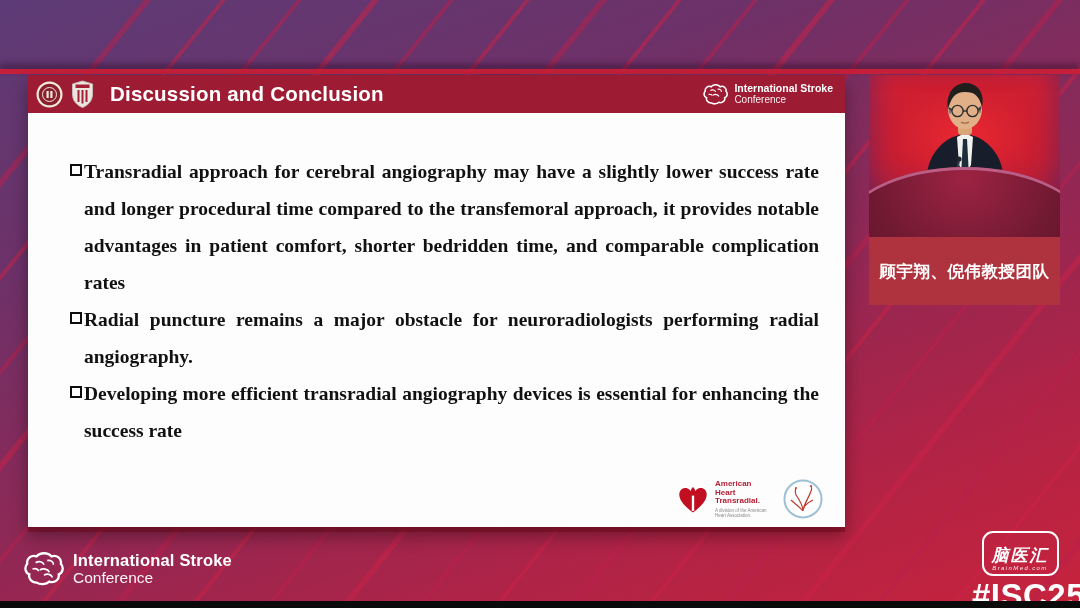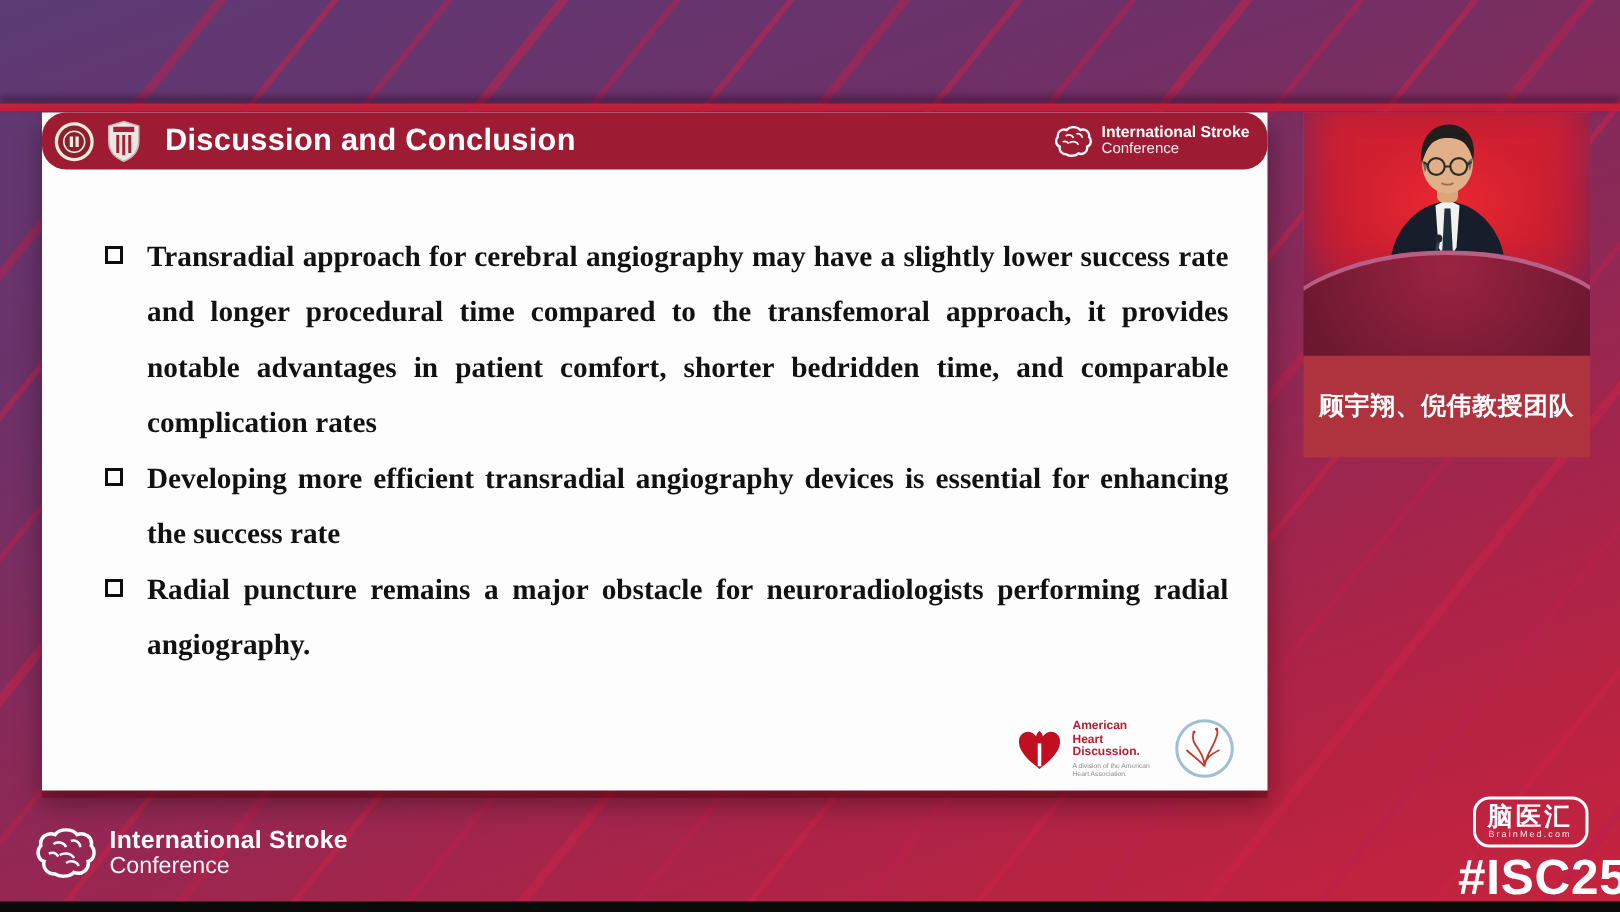--- a/index.html
+++ b/index.html
@@ -10,30 +10,30 @@
     background:linear-gradient(160deg,#5d3b76 0%,#6d3168 28%,#8f2855 55%,#b02346 78%,#c8233c 100%); }
   #bg-curves { position:absolute; inset:0; }
 
   .top-stripe { position:absolute; left:0; top:69px; width:1080px; height:5px;
     background:#c51f3a; box-shadow:0 -4px 6px rgba(35,8,30,.55); }
   .bottom-black-bar { position:absolute; left:0; bottom:0; width:1080px; height:7px; background:#0a0a0a; }
 
   
   .slide { position:absolute; left:28px; top:75px; width:817px; height:452px;
     background:#fdfdfd; box-shadow:0 5px 0 rgba(110,10,25,.55), 0 9px 16px rgba(0,0,0,.35); }
-  .slide-header { height:38px; background:#9e1c33; display:flex; align-items:center; padding:0 12px 0 8px;border-radius:16px; }
+  .slide-header { height:38px; background:#9e1c33; display:flex; align-items:center; padding:0 12px 0 8px; }
   .slide-header .logos { display:flex; align-items:center; gap:8px; }
   .slide-title { color:#fff; font-size:20.5px; font-weight:bold; margin-left:16px; letter-spacing:.2px; }
   .header-conf { margin-left:auto; display:flex; align-items:center; gap:6px; }
   .header-conf .txt { color:#fff; line-height:11px; }
   .header-conf .l1 { font-size:10.5px; font-weight:bold; }
   .header-conf .l2 { font-size:10px; opacity:.92; font-weight:normal; }
 
   .slide-body { padding:40px 26px 0 14px; font-family:"Liberation Serif", serif; }
-  .bullet-row { display:flex; gap:16px; }
+  .bullet-row { display:flex; gap:2px; }
   .bullet-marker { flex:0 0 12px; width:12px; height:12px; border:2.5px solid #0d0d0d; margin-left:28px; margin-top:11px; }
   .bullet-text { flex:1; font-size:19.5px; font-weight:bold; color:#111; line-height:37px;
     text-align:justify; text-align-last:left; }
 
   .slide-logos { position:absolute; right:22px; bottom:8px; display:flex; align-items:center; gap:10px; }
   .asa { display:flex; align-items:center; gap:5px; }
   .asa-text { display:flex; flex-direction:column; }
   .asa-text .main { font-size:8px; font-weight:bold; color:#b32036; line-height:8.5px; }
   .asa-text .sub { font-size:4.5px; color:#8a8a8a; margin-top:2px; line-height:5px; width:58px; }
 
@@ -54,21 +54,21 @@
     color:#fff; font-weight:bold; font-size:16.5px; line-height:25px; letter-spacing:.5px;
     font-family:"Liberation Sans", sans-serif; }
 
   
   .footer-logo { position:absolute; left:22px; top:551px; display:flex; align-items:center; gap:9px; }
   .footer-logo .txt { color:#fff; }
   .footer-logo .l1 { font-size:16.5px; font-weight:bold; line-height:18px; letter-spacing:.2px; }
   .footer-logo .l2 { font-size:15.5px; font-weight:normal; opacity:.95; line-height:17px; }
 
   .brainmed-wrap { position:absolute; right:12px; top:531px; width:96px; text-align:center; }
-  .brainmed-box { display:inline-block; border:2px solid #fff; border-radius:11px; padding:2px 8px 3px; }
+  .brainmed-box { display:inline-block; border:2px solid #fff; border-radius:11px; padding:13px 8px 3px;font-style:italic; }
   .brainmed-name { color:#fff; font-size:17px; font-weight:bold; letter-spacing:2px; line-height:19px; }
   .brainmed-sub { color:#fff; font-size:6px; letter-spacing:1.4px; line-height:6px; opacity:.9; }
   .hashtag { margin-top:1px; color:#fff; font-size:33px; font-weight:bold; letter-spacing:.5px; }
 </style>
 </head>
 <body>
 
 <div class="stage">
   <svg id="bg-curves" width="1080" height="608" viewBox="0 0 1080 608">
       <path d="M -560 880 Q -120 330 260 -140" stroke="#b9204b" stroke-width="6" fill="none" opacity="0.5"></path>
@@ -125,39 +125,39 @@
       </div>
     </div>
 
     <div class="slide-body">
       <div class="bullet-row">
         <span class="bullet-marker"></span>
         <div class="bullet-text">Transradial approach for cerebral angiography may have a slightly lower success rate and longer procedural time compared to the transfemoral approach, it provides notable advantages in patient comfort, shorter bedridden time, and comparable complication rates</div>
       </div>
       <div class="bullet-row">
         <span class="bullet-marker"></span>
-        <div class="bullet-text">Developing more efficient transradial angiography devices is essential for enhancing the success rate</div>
+        <div class="bullet-text">Radial puncture remains a major obstacle for neuroradiologists performing radial angiography.</div>
       </div>
       <div class="bullet-row">
         <span class="bullet-marker"></span>
-        <div class="bullet-text">Radial puncture remains a major obstacle for neuroradiologists performing radial angiography.</div>
+        <div class="bullet-text">Developing more efficient transradial angiography devices is essential for enhancing the success rate</div>
       </div>
     </div>
 
     <div class="slide-logos">
       <div class="asa">
         <svg width="34" height="34" viewBox="0 0 40 40">
           <path d="M20 36 C8 27 3 20 4 13 C5 7 12 5 16 9 C18 11 19 12 20 14 C21 12 22 11 24 9 C28 5 35 7 36 13 C37 20 32 27 20 36 Z" fill="#c10e21"></path>
           <path d="M18.6 34 L18.6 16 L21.4 16 L21.4 34 Z" fill="#fff"></path>
           <path d="M20 6 C17 9 16 12 20 15 C24 12 23 9 20 6 Z" fill="#c10e21"></path>
         </svg>
         <div class="asa-text">
           <span class="main">American</span>
           <span class="main">Heart</span>
-          <span class="main">Discussion.</span>
+          <span class="main">Transradial.</span>
           <span class="sub">A division of the American Heart Association.</span>
         </div>
       </div>
       <svg width="40" height="40" viewBox="0 0 40 40">
         <circle cx="20" cy="20" r="18.5" fill="#ffffff" stroke="#9fc0d4" stroke-width="2"></circle>
         <path d="M20 32 C20 26 17 22 13 16 M20 32 C21 24 26 19 28 12 M20 32 C20 27 24 24 30 21 M20 32 C16 27 12 25 8 21 M13 16 C12 13 12 11 13 9 M28 12 C29 10 29 9 28 7" fill="none" stroke="#c0392b" stroke-width="1.2"></path>
         <circle cx="13" cy="9" r="1" fill="#c0392b"></circle>
           <circle cx="28" cy="7" r="1" fill="#c0392b"></circle>
       </svg>
     </div>

